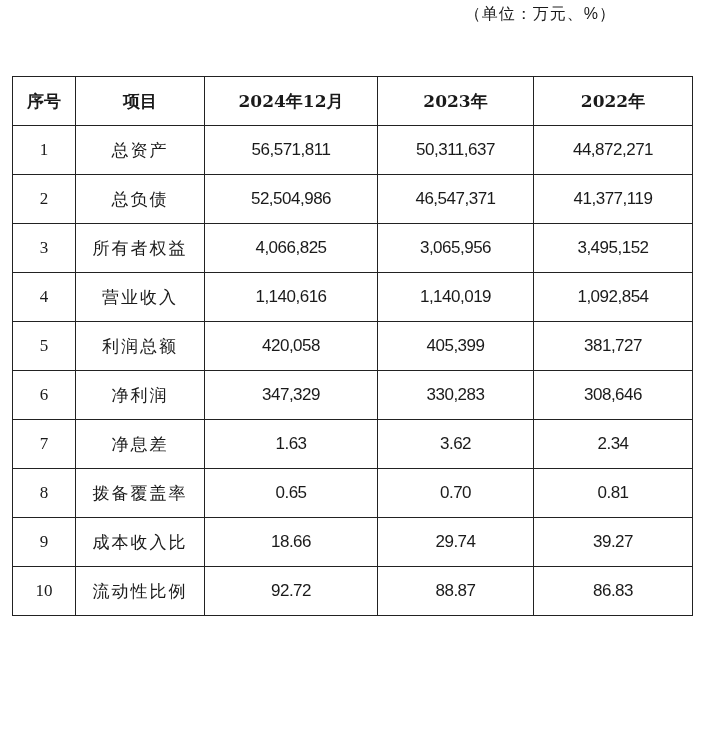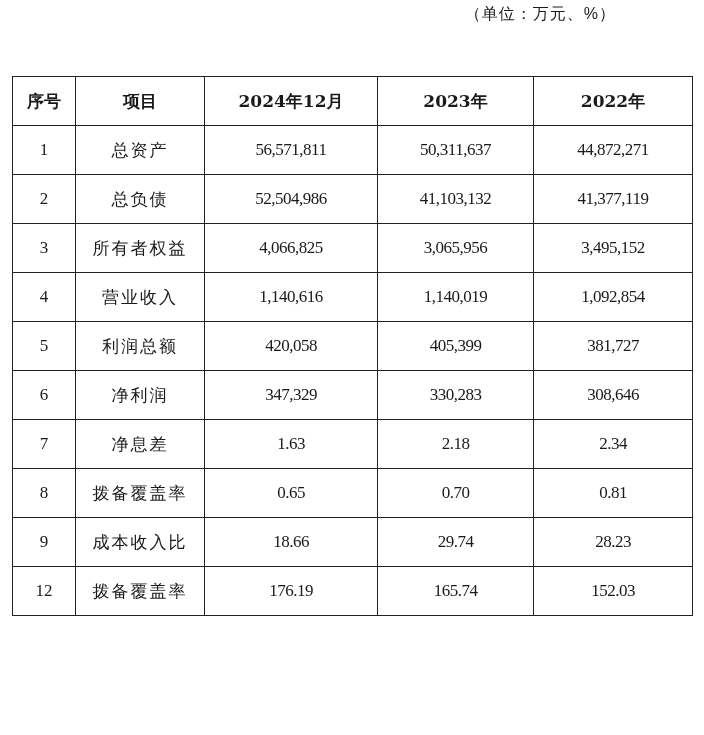--- a/index.html
+++ b/index.html
@@ -6,21 +6,21 @@
   body { width: 704px; height: 735px; position: relative; overflow: hidden;
          font-family: "DejaVu Serif", "Liberation Serif", serif; color: #1a1a1a; }
   .unit { position: absolute; top: 4px; right: 88px; font-size: 16px; letter-spacing: 1px;
           font-family: Liberation Sans, sans-serif; }
   table.fin { position: absolute; left: 12px; top: 28px; border-collapse: collapse;
               table-layout: fixed; width: 680px; margin-top: 48px; }
   table.fin td, table.fin th { border: 1.5px solid #222; text-align: center; padding: 0;
               height: 48px; font-size: 17px; font-weight: normal; }
   table.fin th { height: 48px; font-weight: bold; font-size: 17px; }
   .c0 { width: 63px; } .c1 { width: 129px; } .c2 { width: 173px; } .c3 { width: 156px; } .c4 { width: 159px; }
-  td.num { font-family: Liberation Serif, serif; font-size: 19px; letter-spacing: -0.5px; }
+  td.num { font-family: Liberation Sans, sans-serif; font-size: 19px; letter-spacing: -0.5px; }
   td.idx { font-family: "Liberation Serif", serif; font-size: 19px; padding-top: 6px; }
   td.item { letter-spacing: 2px; }
 </style>
 </head>
 <body>
 
 <div class="unit">（单位：万元、%）</div>
 
 <table class="fin">
   <colgroup>
@@ -44,21 +44,21 @@
         <td class="idx">1</td>
         <td class="item">总资产</td>
         <td class="num">56,571,811</td>
         <td class="num">50,311,637</td>
         <td class="num">44,872,271</td>
       </tr>
       <tr>
         <td class="idx">2</td>
         <td class="item">总负债</td>
         <td class="num">52,504,986</td>
-        <td class="num">41,103,132</td>
+        <td class="num">46,547,371</td>
         <td class="num">41,377,119</td>
       </tr>
       <tr>
         <td class="idx">3</td>
         <td class="item">所有者权益</td>
         <td class="num">4,066,825</td>
         <td class="num">3,065,956</td>
         <td class="num">3,495,152</td>
       </tr>
       <tr>
@@ -79,38 +79,38 @@
         <td class="idx">6</td>
         <td class="item">净利润</td>
         <td class="num">347,329</td>
         <td class="num">330,283</td>
         <td class="num">308,646</td>
       </tr>
       <tr>
         <td class="idx">7</td>
         <td class="item">净息差</td>
         <td class="num">1.63</td>
-        <td class="num">2.18</td>
+        <td class="num">3.62</td>
         <td class="num">2.34</td>
       </tr>
       <tr>
         <td class="idx">8</td>
         <td class="item">拨备覆盖率</td>
         <td class="num">0.65</td>
         <td class="num">0.70</td>
         <td class="num">0.81</td>
       </tr>
       <tr>
         <td class="idx">9</td>
         <td class="item">成本收入比</td>
         <td class="num">18.66</td>
         <td class="num">29.74</td>
-        <td class="num">28.23</td>
+        <td class="num">39.27</td>
       </tr>
       <tr>
-        <td class="idx">12</td>
-        <td class="item">拨备覆盖率</td>
-        <td class="num">176.19</td>
-        <td class="num">165.74</td>
-        <td class="num">152.03</td>
+        <td class="idx">10</td>
+        <td class="item">流动性比例</td>
+        <td class="num">92.72</td>
+        <td class="num">88.87</td>
+        <td class="num">86.83</td>
       </tr>
     </tbody>
 </table>
 
 </body></html>

